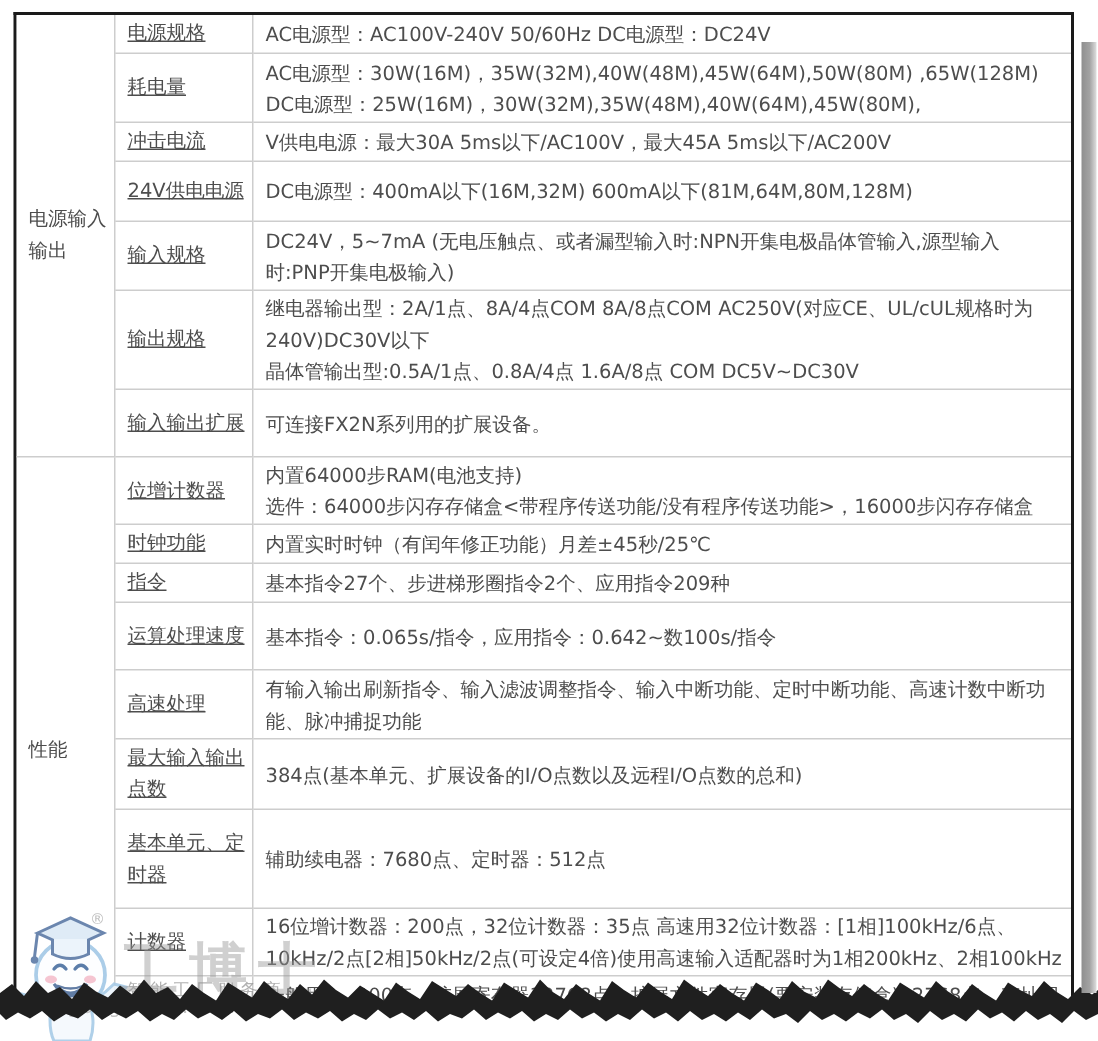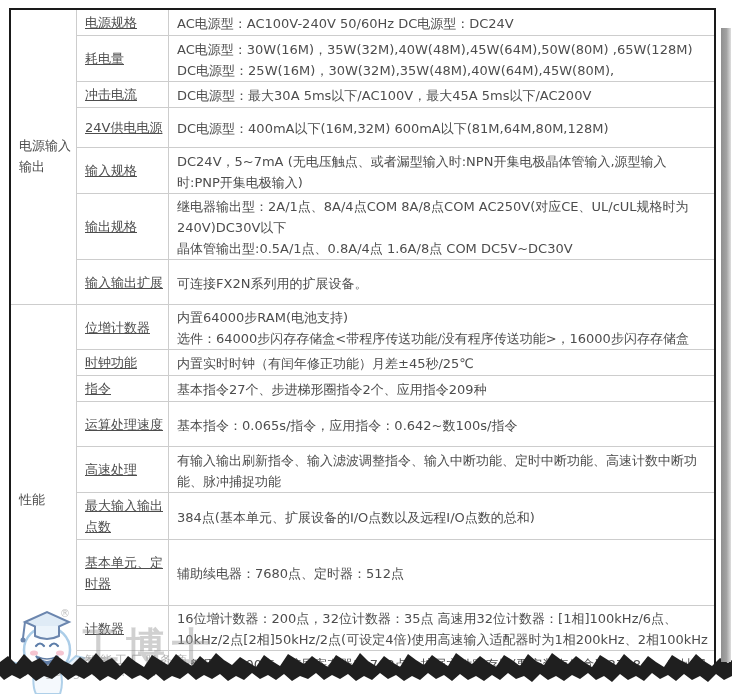--- a/index.html
+++ b/index.html
@@ -14,21 +14,21 @@
   
   .shadow{position:absolute;left:721px;top:28px;width:10px;height:634px;
           background:linear-gradient(to right,#8f8f8f 0%,#a3a3a3 55%,#dedede 100%);}
 
   
   table.spec{border-collapse:collapse;width:705px;margin:-1px 0 0 -1px;
              table-layout:fixed;background:transparent;}
   table.spec td{border:1px solid #cdcdcd;color:#4d4d4d;font-size:13px;
                 line-height:21px;vertical-align:middle;background:transparent;
                 overflow:hidden;}
-  td.cat{width:55px;padding:2px 2px 2px 8px;font-family:Liberation Mono, monospace;}
+  td.cat{width:55px;padding:2px 2px 2px 8px;}
   td.lbl{width:79px;padding:2px 4px 2px 8px;text-decoration:underline;}
   td.val{padding:2px 6px 0 8px;line-height:22px;}
   .vline{white-space:normal;}
   tr.h24{height:24px} tr.h26{height:26px} tr.h40{height:40px}
   tr.h45{height:45px} tr.h46{height:46px} tr.h66{height:66px}
 
   
   .wm{position:absolute;left:4px;top:600px;width:230px;height:94px;
       pointer-events:none;opacity:.9;}
   .wm-brand{position:absolute;left:76px;top:20px;font-size:39px;font-weight:bold;
@@ -59,21 +59,21 @@
     <tr class="h46">
       <td class="lbl">耗电量</td>
       <td class="val">
         <div class="vline">AC电源型：30W(16M)，35W(32M),40W(48M),45W(64M),50W(80M) ,65W(128M)</div>
         <div class="vline">DC电源型：25W(16M)，30W(32M),35W(48M),40W(64M),45W(80M),</div>
       </td>
     </tr>
     <tr class="h26">
       <td class="lbl">冲击电流</td>
       <td class="val">
-            <div class="vline">DC电源型：最大30A 5ms以下/AC100V，最大45A 5ms以下/AC200V</div>
+            <div class="vline">V供电电源：最大30A 5ms以下/AC100V，最大45A 5ms以下/AC200V</div>
           </td>
     </tr>
     <tr class="h40">
       <td class="lbl">24V供电电源</td>
       <td class="val">
             <div class="vline">DC电源型：400mA以下(16M,32M) 600mA以下(81M,64M,80M,128M)</div>
           </td>
     </tr>
     <tr class="h46">
       <td class="lbl">输入规格</td>

